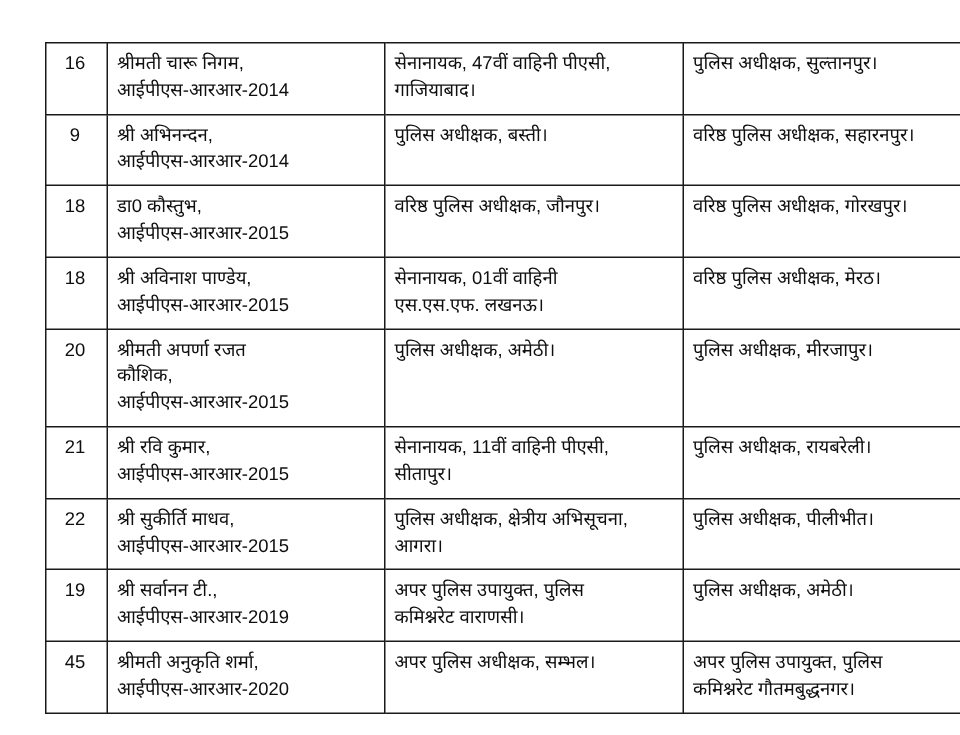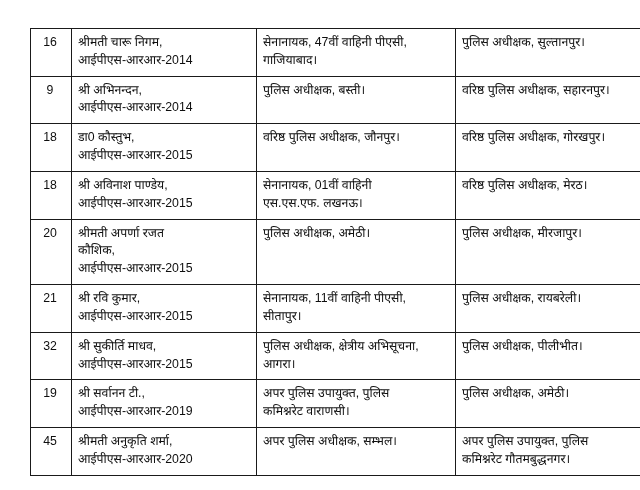--- a/index.html
+++ b/index.html
@@ -162,21 +162,21 @@
           <span class="cell-line">सेनानायक, 11वीं वाहिनी पीएसी,</span>
           <span class="cell-line">सीतापुर।</span>
         </td>
         <td class="col-to">
           <span class="cell-line">पुलिस अधीक्षक, रायबरेली।</span>
         </td>
       </tr>
 
       <tr>
         <td class="col-sn">
-            <span class="cell-line">32</span>
+            <span class="cell-line">22</span>
           </td>
         <td class="col-name">
           <span class="cell-line">श्री सुकीर्ति माधव,</span>
           <span class="cell-line">आईपीएस-आरआर-2015</span>
         </td>
         <td class="col-from">
           <span class="cell-line">पुलिस अधीक्षक, क्षेत्रीय अभिसूचना,</span>
           <span class="cell-line">आगरा।</span>
         </td>
         <td class="col-to">

